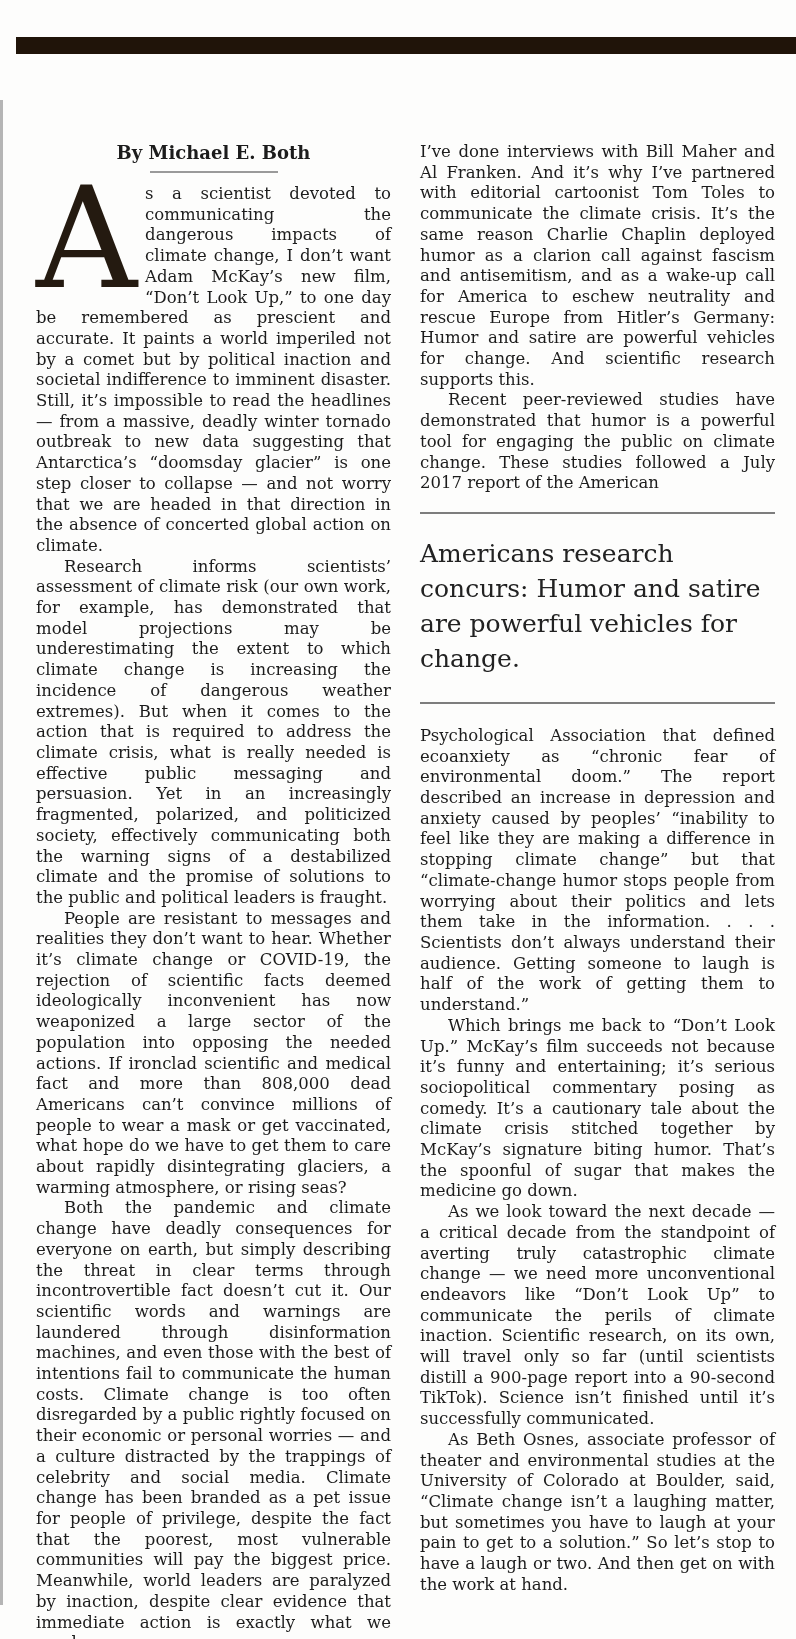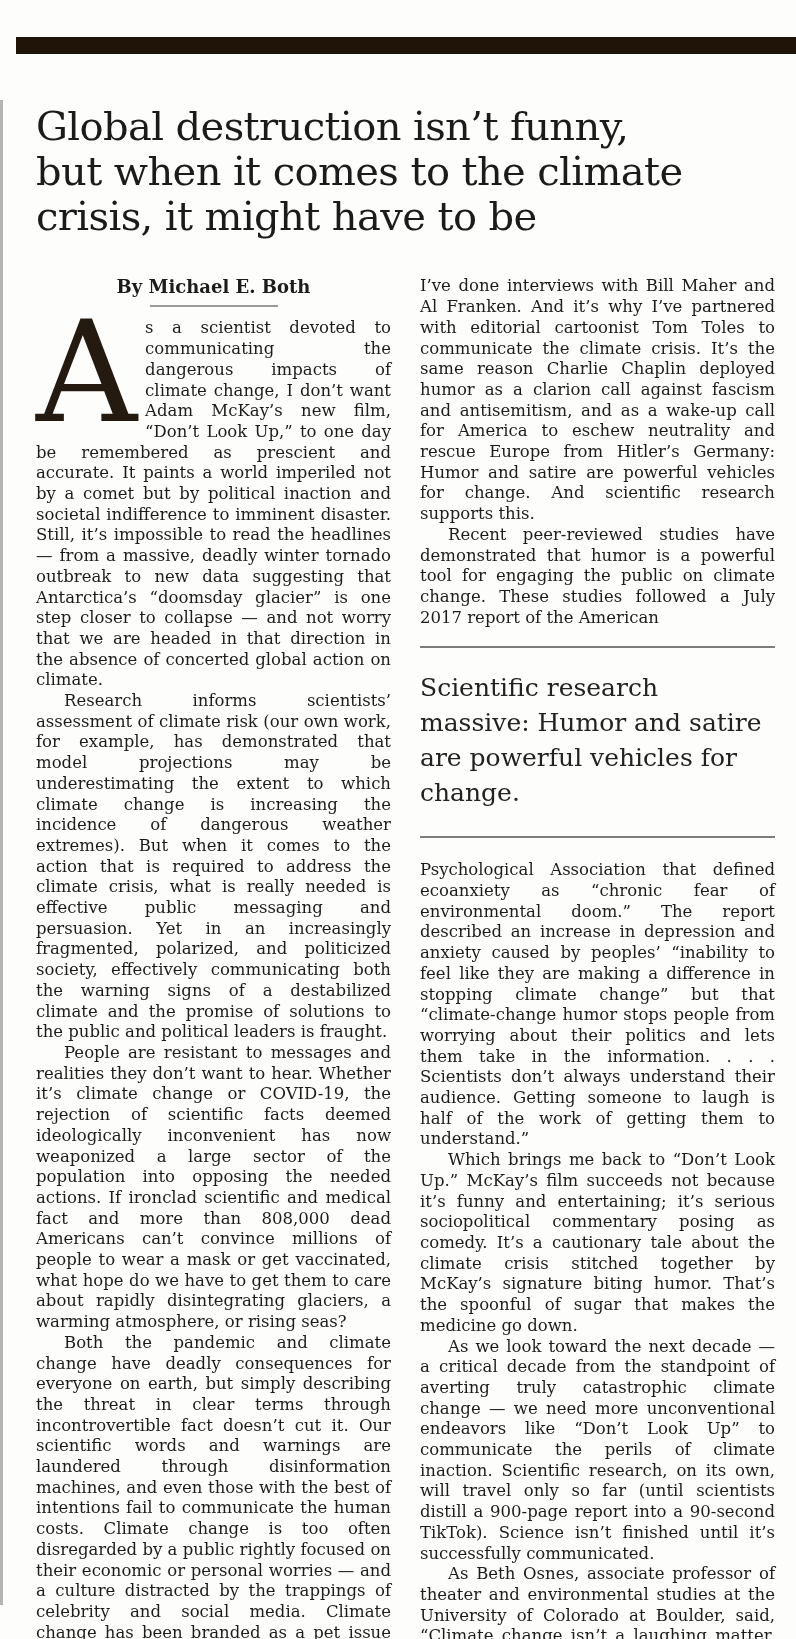--- a/index.html
+++ b/index.html
@@ -93,43 +93,40 @@
 </head>
 <body>
 
 <div class="page">
 
   <div class="edge-strip"></div>
   <div class="top-bar"></div>
 
   <div class="content">
 
-    <h1 class="headline">Global destruction isn’t funny,
-but when it comes to the climate
-crisis, it might have to be</h1>
 
     <div class="columns">
 
       <div class="col">
         <p class="byline">By Michael E. Both</p>
         <div class="byline-rule"></div>
 
         <p class="noindent"><span class="dropcap">A</span><span>s a scientist devoted to communicating the dangerous impacts of climate change, I don’t want Adam McKay’s new film, “Don’t Look Up,” to one day be remembered as prescient and accurate. It paints a world imperiled not by a comet but by political inaction and societal indifference to imminent disaster. Still, it’s impossible to read the headlines — from a massive, deadly winter tornado outbreak to new data suggesting that Antarctica’s “doomsday glacier” is one step closer to collapse — and not worry that we are headed in that direction in the absence of concerted global action on climate.</span></p>
 
         <p>Research informs scientists’ assessment of climate risk (our own work, for example, has demonstrated that model projections may be underestimating the extent to which climate change is increasing the incidence of dangerous weather extremes). But when it comes to the action that is required to address the climate crisis, what is really needed is effective public messaging and persuasion. Yet in an increasingly fragmented, polarized, and politicized society, effectively communicating both the warning signs of a destabilized climate and the promise of solutions to the public and political leaders is fraught.</p>
         <p>People are resistant to messages and realities they don’t want to hear. Whether it’s climate change or COVID-19, the rejection of scientific facts deemed ideologically inconvenient has now weaponized a large sector of the population into opposing the needed actions. If ironclad scientific and medical fact and more than 808,000 dead Americans can’t convince millions of people to wear a mask or get vaccinated, what hope do we have to get them to care about rapidly disintegrating glaciers, a warming atmosphere, or rising seas?</p>
         <p>Both the pandemic and climate change have deadly consequences for everyone on earth, but simply describing the threat in clear terms through incontrovertible fact doesn’t cut it. Our scientific words and warnings are laundered through disinformation machines, and even those with the best of intentions fail to communicate the human costs. Climate change is too often disregarded by a public rightly focused on their economic or personal worries — and a culture distracted by the trappings of celebrity and social media. Climate change has been branded as a pet issue for people of privilege, despite the fact that the poorest, most vulnerable communities will pay the biggest price. Meanwhile, world leaders are paralyzed by inaction, despite clear evidence that immediate action is exactly what we need.</p>
 
       </div>
 
       <div class="col">
         <p class="noindent">I’ve done interviews with Bill Maher and Al Franken. And it’s why I’ve partnered with editorial cartoonist Tom Toles to communicate the climate crisis. It’s the same reason Charlie Chaplin deployed humor as a clarion call against fascism and antisemitism, and as a wake-up call for America to eschew neutrality and rescue Europe from Hitler’s Germany: Humor and satire are powerful vehicles for change. And scientific research supports this.</p>
         <p>Recent peer-reviewed studies have demonstrated that humor is a powerful tool for engaging the public on climate change. These studies followed a July 2017 report of the American</p>
 
-        <div class="pull-quote">Scientific research massive: Humor and satire are powerful vehicles for change.</div>
+        <div class="pull-quote">Americans research concurs: Humor and satire are powerful vehicles for change.</div>
 
         <p class="noindent">Psychological Association that defined ecoanxiety as “chronic fear of environmental doom.” The report described an increase in depression and anxiety caused by peoples’ “inability to feel like they are making a difference in stopping climate change” but that “climate-change humor stops people from worrying about their politics and lets them take in the information. . . . Scientists don’t always understand their audience. Getting someone to laugh is half of the work of getting them to understand.”</p>
         <p>Which brings me back to “Don’t Look Up.” McKay’s film succeeds not because it’s funny and entertaining; it’s serious sociopolitical commentary posing as comedy. It’s a cautionary tale about the climate crisis stitched together by McKay’s signature biting humor. That’s the spoonful of sugar that makes the medicine go down.</p>
         <p>As we look toward the next decade — a critical decade from the standpoint of averting truly catastrophic climate change — we need more unconventional endeavors like “Don’t Look Up” to communicate the perils of climate inaction. Scientific research, on its own, will travel only so far (until scientists distill a 900-page report into a 90-second TikTok). Science isn’t finished until it’s successfully communicated.</p>
         <p>As Beth Osnes, associate professor of theater and environmental studies at the University of Colorado at Boulder, said, “Climate change isn’t a laughing matter, but sometimes you have to laugh at your pain to get to a solution.” So let’s stop to have a laugh or two. And then get on with the work at hand.</p>
 
       </div>
 
     </div>
   </div>

